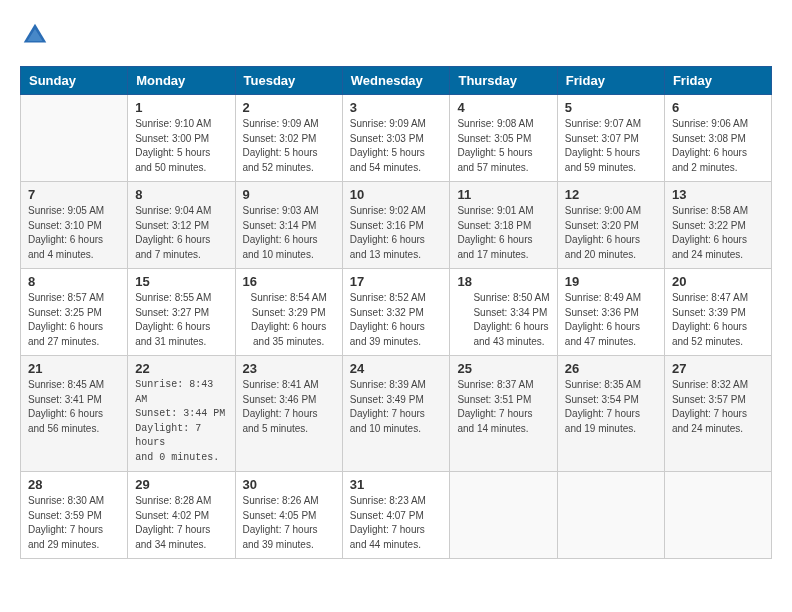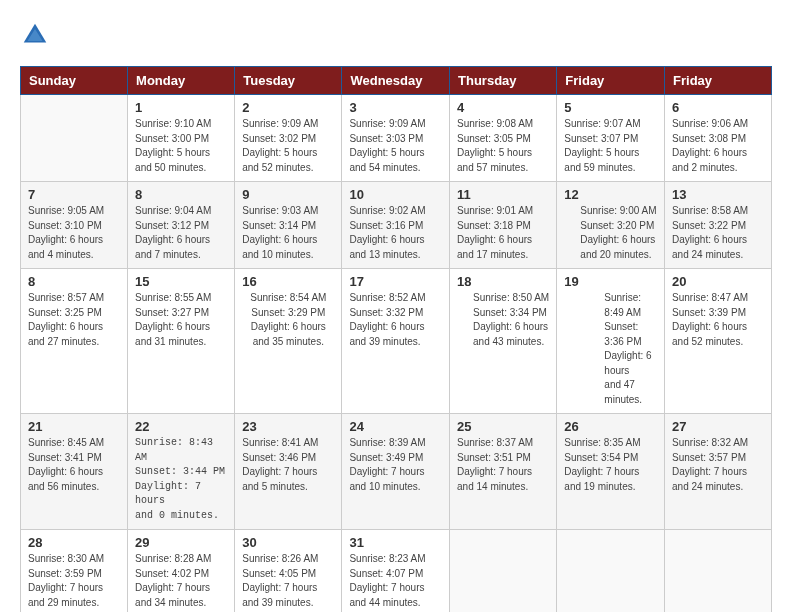--- a/index.html
+++ b/index.html
@@ -56,21 +56,21 @@
     .location {
       font-size: 15px;
       color: #555;
     }
     .calendar {
       width: 100%;
       border-collapse: collapse;
       border: 1px solid #ccc;
     }
     .calendar th {
-      background-color: #7f1d1d;
+      background-color: #0369a1;
       color: #fff;
       font-size: 13px;
       font-weight: bold;
       padding: 6px 8px;
       text-align: left;
       border: 1px solid #1e5a9a;
     }
     .calendar td {
       width: 108px;
       vertical-align: top;
@@ -213,21 +213,21 @@
           </td>
           <td>
             <span class="day-number">11</span>
             <div class="day-info" style="white-space: pre-line;">Sunrise: 9:01 AM
 Sunset: 3:18 PM
 Daylight: 6 hours
 and 17 minutes.</div>
           </td>
           <td>
             <span class="day-number">12</span>
-            <div class="day-info" style="white-space: pre-line; margin-left: 16px;">Sunrise: 9:00 AM
+            <div class="day-info" style="white-space: pre-line;">Sunrise: 9:00 AM
 Sunset: 3:20 PM
 Daylight: 6 hours
 and 20 minutes.</div>
           </td>
           <td>
             <span class="day-number">13</span>
             <div class="day-info" style="white-space: pre-line;">Sunrise: 8:58 AM
 Sunset: 3:22 PM
 Daylight: 6 hours
 and 24 minutes.</div>
@@ -264,21 +264,21 @@
           </td>
           <td>
             <span class="day-number">18</span>
             <div class="day-info" style="white-space: pre-line; margin-left: 16px;">Sunrise: 8:50 AM
 Sunset: 3:34 PM
 Daylight: 6 hours
 and 43 minutes.</div>
           </td>
           <td>
             <span class="day-number">19</span>
-            <div class="day-info" style="white-space: pre-line; margin-left: 40px;">Sunrise: 8:49 AM
+            <div class="day-info" style="white-space: pre-line;">Sunrise: 8:49 AM
 Sunset: 3:36 PM
 Daylight: 6 hours
 and 47 minutes.</div>
           </td>
           <td>
             <span class="day-number">20</span>
             <div class="day-info" style="white-space: pre-line;">Sunrise: 8:47 AM
 Sunset: 3:39 PM
 Daylight: 6 hours
 and 52 minutes.</div>

